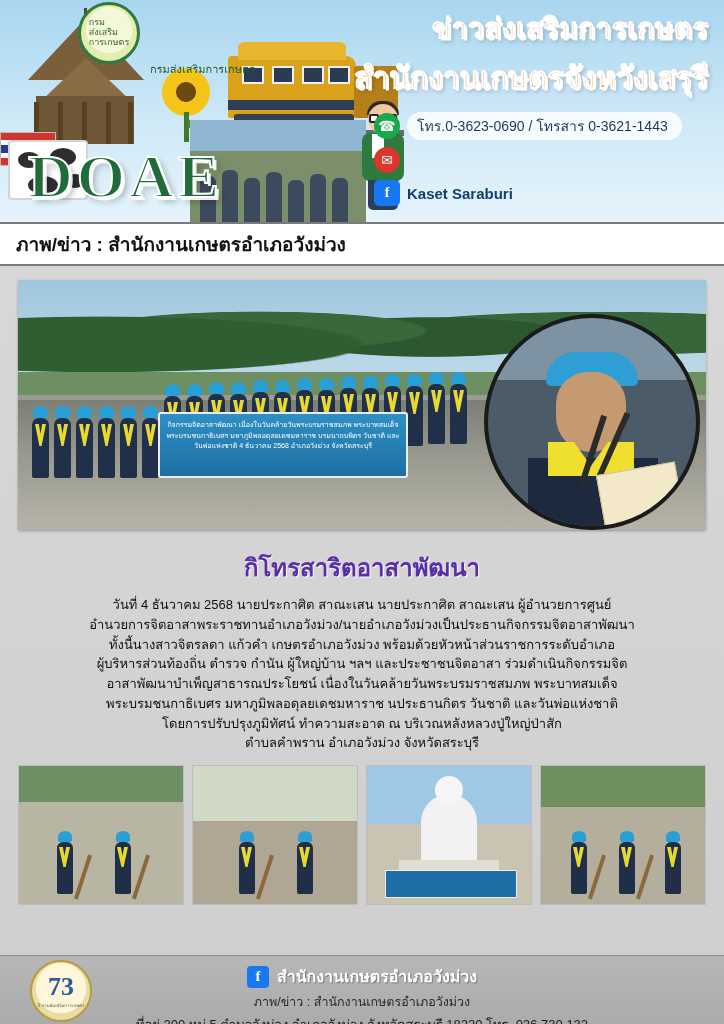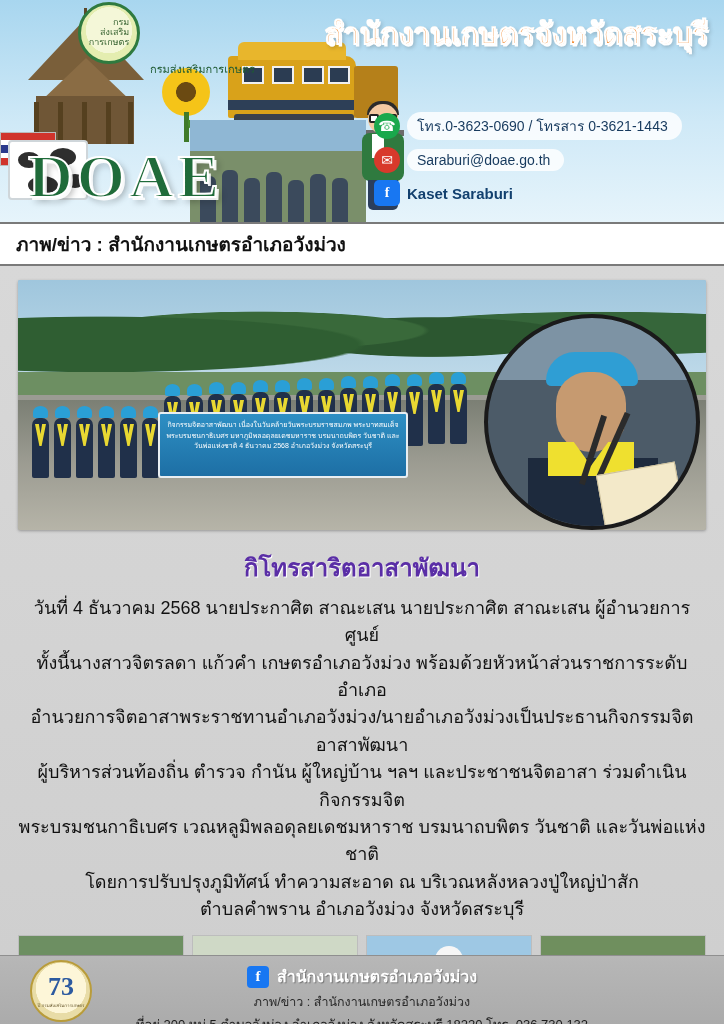--- a/index.html
+++ b/index.html
@@ -90,21 +90,21 @@
     font-size:62px; font-weight:bold; letter-spacing:4px;
     color:#1f6b3a;
     -webkit-text-stroke: 2px #ffffff;
     text-shadow: 3px 3px 0 rgba(255,255,255,0.9), 5px 5px 6px rgba(0,0,0,0.25);
   }
   .doae-badge {
     position:absolute; left:78px; top:2px; width:62px; height:62px; border-radius:50%;
     background: radial-gradient(circle at 50% 45%, #f4f7d8 0 55%, #e4edb0 56% 100%);
     border:3px solid #2f7a3f;
     display:flex; align-items:center; justify-content:center;
-    font-size:9px; color:#2f5d2a; text-align:right; line-height:1.1;
+    font-size:9px; color:#2f5d2a; text-align:left; line-height:1.1;
   }
   .doae-sub {
     position:absolute; left:150px; top:60px; font-size:11px; color:#1f5b33;
     font-family:"Liberation Sans", sans-serif;
   }
 
   
   .head-title-wrap { position:absolute; right:16px; top:6px; text-align:right; }
   .head-t1 {
     font-size:28px; font-weight:bold; color:#f07d1a;
@@ -200,21 +200,21 @@
   .hero .portrait .mic { position:absolute; left:102px; top:96px; width:6px; height:72px; background:#2b2b2b; transform:rotate(18deg); }
   .hero .portrait .mic2 { position:absolute; left:122px; top:92px; width:6px; height:72px; background:#2b2b2b; transform:rotate(24deg); }
 
   .article-title {
     text-align:center; margin-top:18px;
     font-size:24px; font-weight:bold; color:#5a2ea6;
     text-shadow:1px 1px 0 #fff;
   }
   .article-body {
     margin-top:8px; text-align:center;
-    font-size:18px; line-height:1.52; color:#111;
+    font-size:13px; line-height:1.52; color:#111;
   }
   .article-body p { margin:0; }
 
   .thumbs { display:flex; gap:8px; margin-top:12px; }
   .thumb { width:168px; height:140px; border:1px solid #bdbdbd; overflow:hidden; position:relative; }
   .t1 { background: linear-gradient(180deg,#6d8f62 0 26%, #b9b5a3 26% 100%); }
   .t2 { background: linear-gradient(180deg,#cfd9c6 0 40%, #b0a694 40% 100%); }
   .t3 { background: linear-gradient(180deg,#9ec8e4 0 42%, #c9c4b2 42% 100%); }
   .t4 { background: linear-gradient(180deg,#6f8f5e 0 30%, #b4ae9c 30% 100%); }
   .thumb .w { position:absolute; bottom:10px; width:16px; height:52px; background:#1f2f48; border-radius:6px 6px 2px 2px; }
@@ -309,21 +309,22 @@
       <div class="spot" style="left:56px;top:32px;width:18px;height:14px"></div>
     </div>
 
     <div class="doae">
       <span class="doae-text">DOAE</span>
     </div>
     <div class="doae-badge">กรม<br>ส่งเสริม<br>การเกษตร</div>
     <div class="doae-sub">กรมส่งเสริมการเกษตร</div>
 
     <div class="head-title-wrap">
-      <div class="head-t2">สำนักงานเกษตรจังหวัดสระบุรี</div>
+      <div class="head-t1">ข่าวส่งเสริมการเกษตร</div>
+      <div class="head-t2">สำนักงานเกษตรจังหวังเสรุรี</div>
     </div>
 
     <div class="mascot">
       <div class="hair"></div>
       <div class="head"></div>
       <div class="glass">
           <i style="left:0"></i>
           <i style="left:18px"></i>
         </div>
       <div class="body"></div>
@@ -331,21 +332,20 @@
       <div class="legs"></div>
     </div>
 
     <div class="contacts">
       <div class="crow">
         <div class="cicon ic-phone">☎</div>
         <div class="pill">โทร.0-3623-0690  /  โทรสาร 0-3621-1443</div>
       </div>
       <div class="crow">
         <div class="cicon ic-mail">✉</div>
-        <div class="pill">Saraburi@doae.go.th</div>
       </div>
       <div class="crow">
         <div class="cicon ic-fb">f</div>
         <div class="fbtxt">Kaset Saraburi</div>
       </div>
     </div>
   </div>
 
   <div class="subhead">
     <div class="subhead-left">ภาพ/ข่าว : สำนักงานเกษตรอำเภอวังม่วง</div>
@@ -391,24 +391,25 @@
         <div class="mic"></div>
         <div class="mic2"></div>
         <div class="paper"></div>
       </div>
     </div>
 
     <div class="article-title">กิโทรสาริตอาสาพัฒนา</div>
 
     <div class="article-body">
       <p>วันที่ 4 ธันวาคม 2568 นายประกาศิต สาณะเสน นายประกาศิต สาณะเสน ผู้อำนวยการศูนย์</p>
+      <p>อำนวยการจิตอาสาพระราชทานอำเภอวังม่วง/นายอำเภอวังม่วงเป็นประธานกิจกรรมจิตอาสาพัฒนา</p>
       <p>ทั้งนี้นางสาวจิตรลดา แก้วคำ เกษตรอำเภอวังม่วง พร้อมด้วยหัวหน้าส่วนราชการระดับอำเภอ</p>
-      <p>อำนวยการจิตอาสาพระราชทานอำเภอวังม่วง/นายอำเภอวังม่วงเป็นประธานกิจกรรมจิตอาสาพัฒนา</p>
       <p>ผู้บริหารส่วนท้องถิ่น ตำรวจ กำนัน ผู้ใหญ่บ้าน ฯลฯ และประชาชนจิตอาสา ร่วมดำเนินกิจกรรมจิต</p>
-      <p>พระบรมชนกาธิเบศร เวณหลูมิพลอดุลยเดชมหาราช บรมนาถบพิตร วันชาติ และวันพ่อแห่งชาติ</p>
+      <p>อาสาพัฒนาบำเพ็ญสาธารณประโยชน์ เนื่องในวันคล้ายวันพระบรมราชสมภพ พระบาทสมเด็จ</p>
+      <p>พระบรมชนกาธิเบศร มหาภูมิพลอดุลยเดชมหาราช นประธานกิตร วันชาติ และวันพ่อแห่งชาติ</p>
       <p>โดยการปรับปรุงภูมิทัศน์ ทำความสะอาด ณ บริเวณหลังหลวงปู่ใหญ่ป่าสัก</p>
       <p>ตำบลคำพราน อำเภอวังม่วง จังหวัดสระบุรี</p>
     </div>
 
     <div class="thumbs">
       <div class="thumb t1">
         <div class="w" style="left:38px"></div>
         <div class="broom" style="left:62px"></div>
         <div class="w" style="left:96px"></div>
         <div class="broom" style="left:120px"></div>

